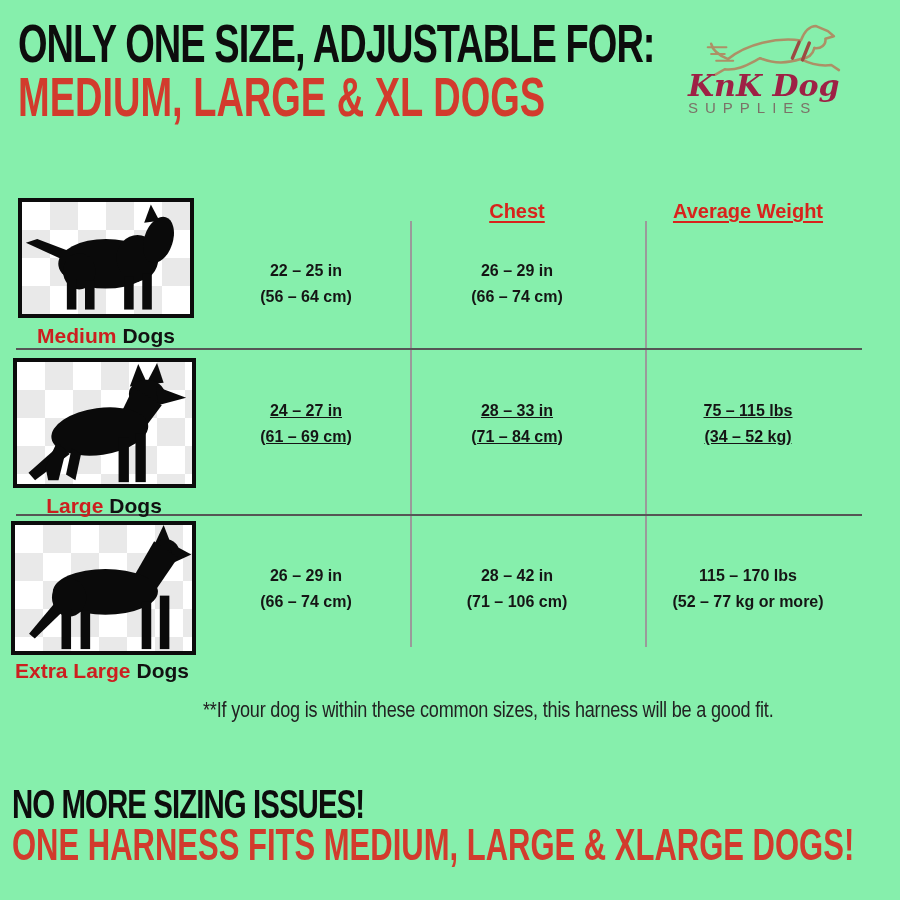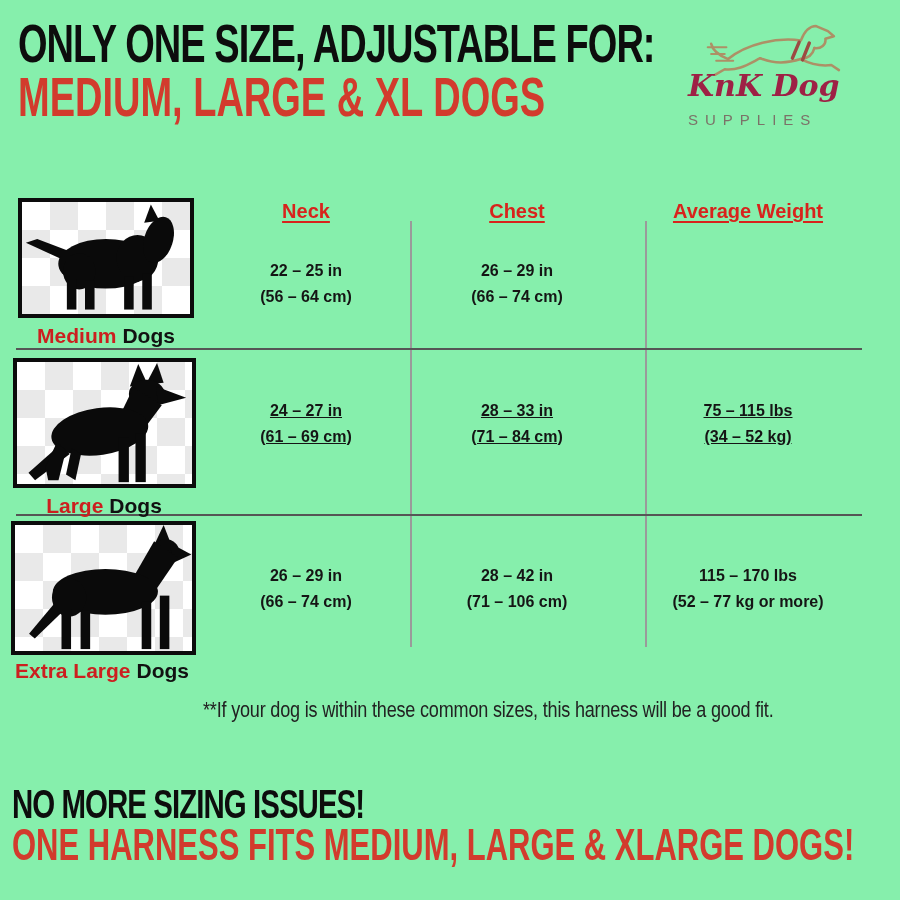--- a/index.html
+++ b/index.html
@@ -20,21 +20,21 @@
   }
   
   .logo{position:absolute;left:688px;top:10px;width:202px;}
   .logo svg{display:block;margin:0 auto;}
   .logo-name{
     font-family:"DejaVu Serif",serif;font-style:italic;font-weight:bold;
     font-size:30px;color:#9e2145;line-height:28px;margin-top:-4px;
   }
   .logo-sub{
     font-size:15px;color:#7b7268;letter-spacing:7px;line-height:16px;
-    margin-top:12px;font-weight:500;
+    margin-top:0;font-weight:500;
   }
   
   .vline{position:absolute;top:221px;height:426px;width:2px;background:#9a9a9a;}
   .v1{left:410px;} .v2{left:645px;}
   .hline{position:absolute;left:16px;width:846px;height:2px;background:#555555;}
   .h1{top:348px;} .h2{top:514px;}
   
   .colhead{
     position:absolute;top:200px;font-size:20px;font-weight:bold;color:#d8231c;
     text-align:center;text-decoration:underline;text-decoration-thickness:2px;
@@ -115,21 +115,20 @@
     </svg>
     <div class="logo-name">KnK Dog</div>
     <div class="logo-sub">SUPPLIES</div>
   </div>
 
   <div class="vline v1"></div>
   <div class="vline v2"></div>
   <div class="hline h1"></div>
   <div class="hline h2"></div>
 
-  <div class="colhead c-neck">Neck</div>
   <div class="colhead c-chest">Chest</div>
   <div class="colhead c-weight">Average Weight</div>
 
   <div class="dogbox box-m">
     <svg viewBox="0 0 176 116" preserveAspectRatio="xMidYMid meet">
       <g fill="#0a0a0a">
         <polygon points="4,42 16,38 58,54 52,64"></polygon>
         <ellipse cx="88" cy="64" rx="50" ry="26"></ellipse>
         <ellipse cx="60" cy="72" rx="17" ry="19"></ellipse>
         <ellipse cx="121" cy="58" rx="22" ry="24"></ellipse>

